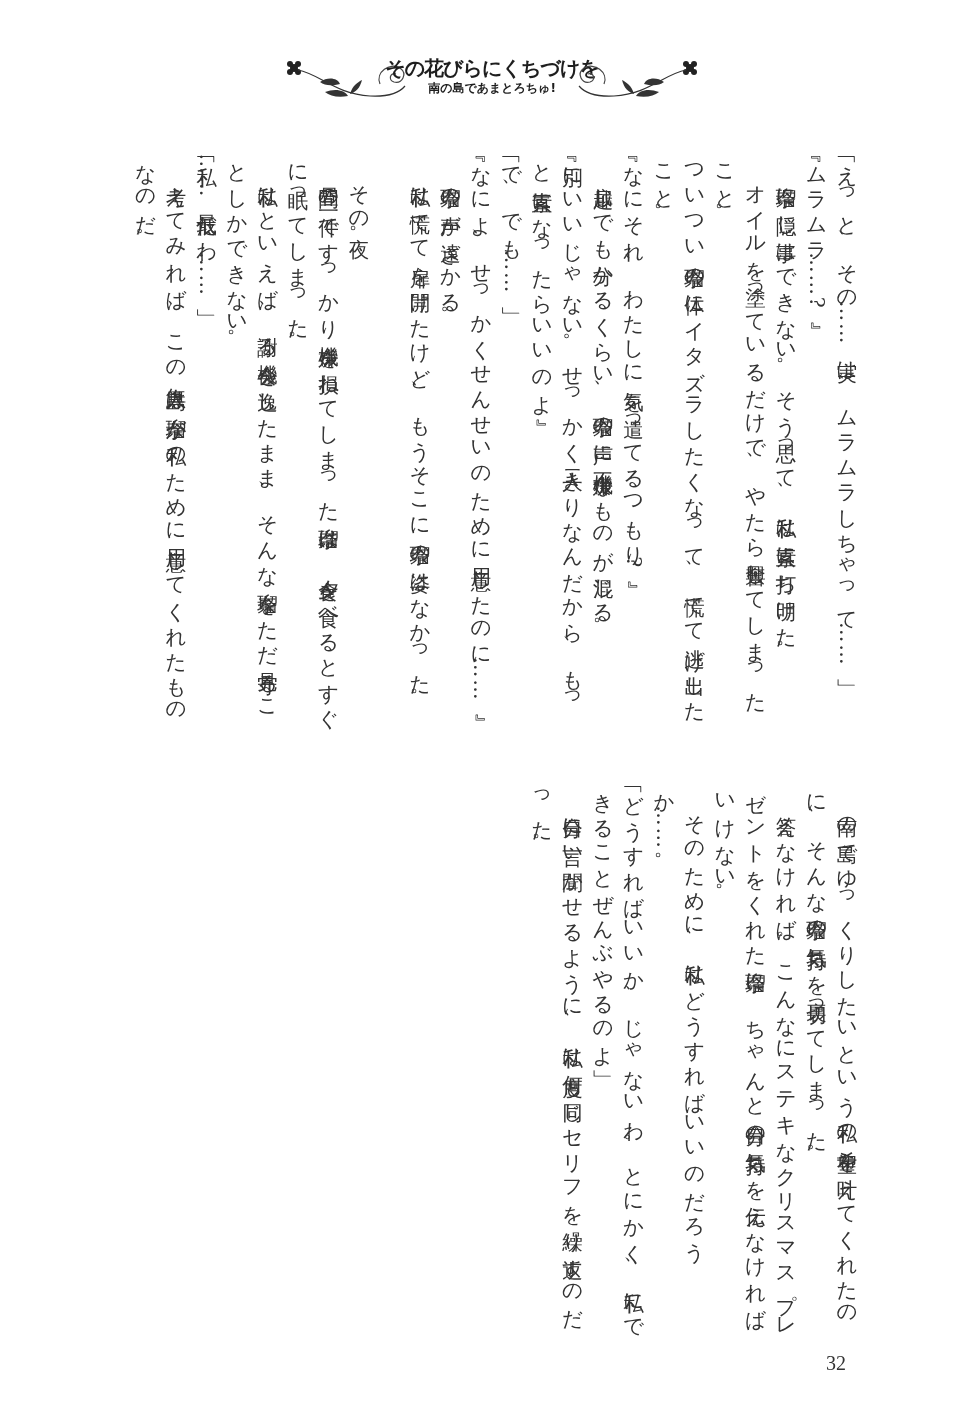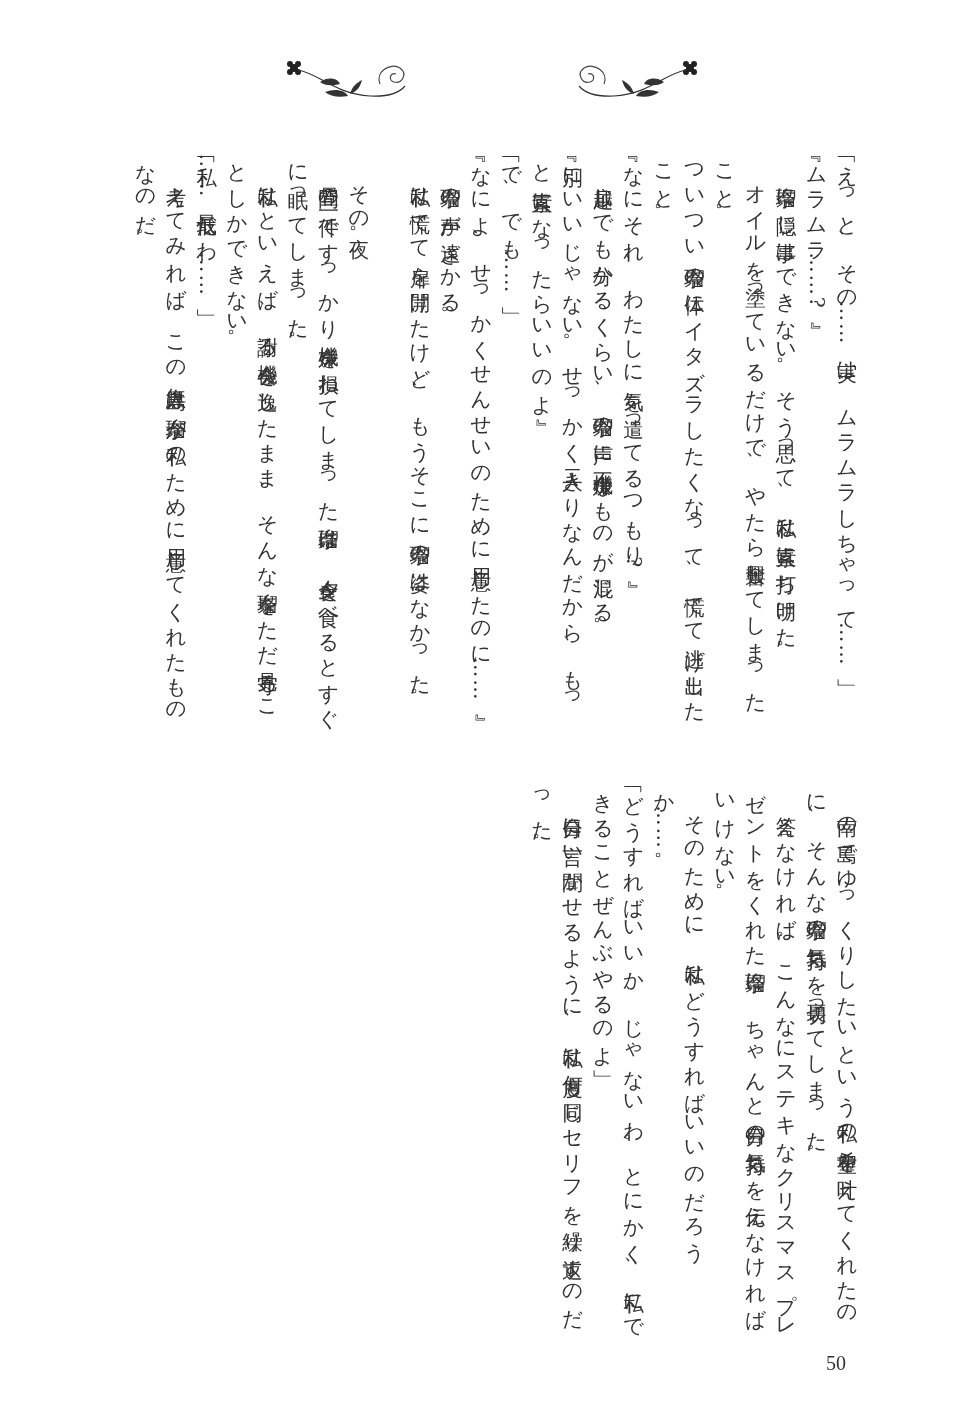--- a/index.html
+++ b/index.html
@@ -99,20 +99,24 @@
     <circle cx="10" cy="10" r="3" fill="#222"></circle>
     <circle cx="18" cy="10" r="3" fill="#222"></circle>
     <circle cx="10" cy="18" r="3" fill="#222"></circle>
     <circle cx="18" cy="18" r="3" fill="#222"></circle>
     <path d="M18 16 C40 20, 55 40, 90 42 C110 43, 120 38, 125 32" stroke="#333" stroke-width="1.2" fill="none"></path>
     <path d="M40 28 C48 22, 58 24, 60 30 C52 32, 45 32, 40 28 Z" fill="#333"></path>
     <path d="M45 38 C55 34, 65 36, 68 42 C58 44, 50 42, 45 38 Z" fill="#333"></path>
     <path d="M70 40 C72 32, 78 28, 82 26 C80 34, 76 38, 70 40 Z" fill="#333"></path>
     <path d="M100 30 C95 18, 110 8, 120 14 C128 20, 122 30, 114 28 C108 26, 110 18, 116 20" stroke="#444" stroke-width="1.2" fill="none"></path>
   </svg>
+  <div class="title-block">
+    <span class="title-main">その花びらにくちづけを</span>
+    <span class="title-sub">南の島であまとろちゅ!</span>
+  </div>
   <svg class="ornament right" viewBox="0 0 140 50">
     <circle cx="14" cy="14" r="4" fill="#222"></circle>
     <circle cx="10" cy="10" r="3" fill="#222"></circle>
     <circle cx="18" cy="10" r="3" fill="#222"></circle>
     <circle cx="10" cy="18" r="3" fill="#222"></circle>
     <circle cx="18" cy="18" r="3" fill="#222"></circle>
     <path d="M18 16 C40 20, 55 40, 90 42 C110 43, 120 38, 125 32" stroke="#333" stroke-width="1.2" fill="none"></path>
     <path d="M40 28 C48 22, 58 24, 60 30 C52 32, 45 32, 40 28 Z" fill="#333"></path>
     <path d="M45 38 C55 34, 65 36, 68 42 C58 44, 50 42, 45 38 Z" fill="#333"></path>
     <path d="M70 40 C72 32, 78 28, 82 26 C80 34, 76 38, 70 40 Z" fill="#333"></path>
@@ -142,13 +146,13 @@
 </div>
 
 <div class="text-block" id="lower-block">
   <p class="indent">南の島でゆっくりしたいという私の希望を叶えてくれたのに、そんな瑠奈の気持ちを裏切ってしまった。</p>
   <p class="indent">答えなければ。こんなにステキなクリスマスプレゼントをくれた瑠奈に、ちゃんと自分の気持ちを伝えなければいけない。</p>
   <p class="indent">そのために、私はどうすればいいのだろうか……。</p>
   <p>「どうすればいいか、じゃないわ。とにかく、私にできることぜんぶやるのよ」</p>
   <p class="indent">自分に言い聞かせるように、私は何度も同じセリフを繰り返すのだった。</p>
 </div>
 
-<div class="page-number">50</div>
+<div class="page-number">32</div>
 
 </body></html>

